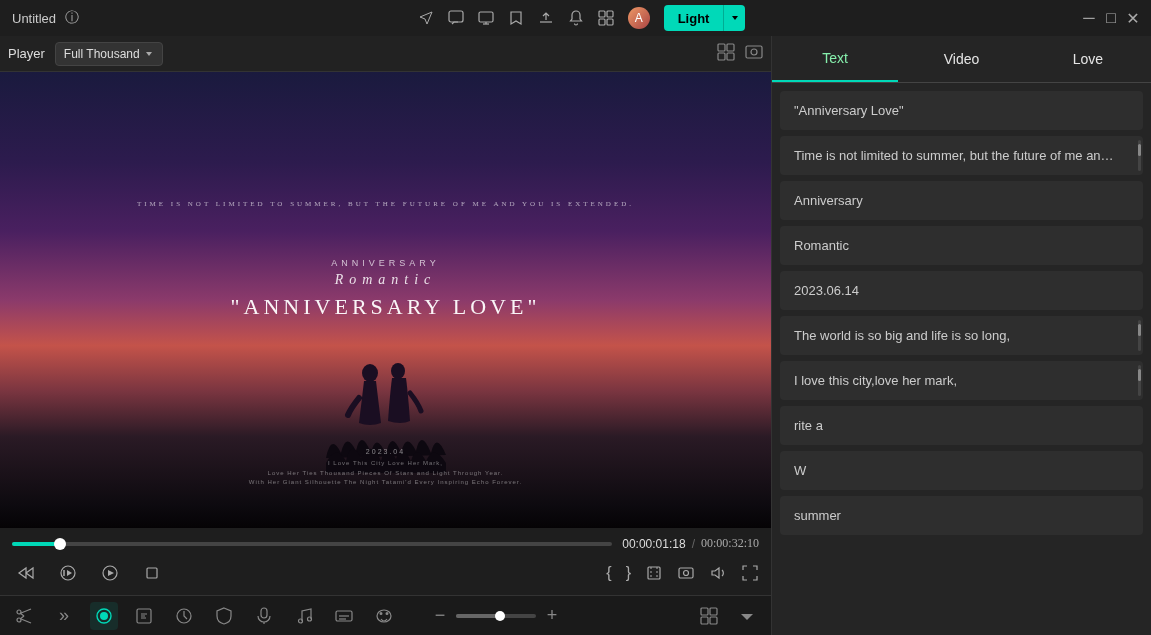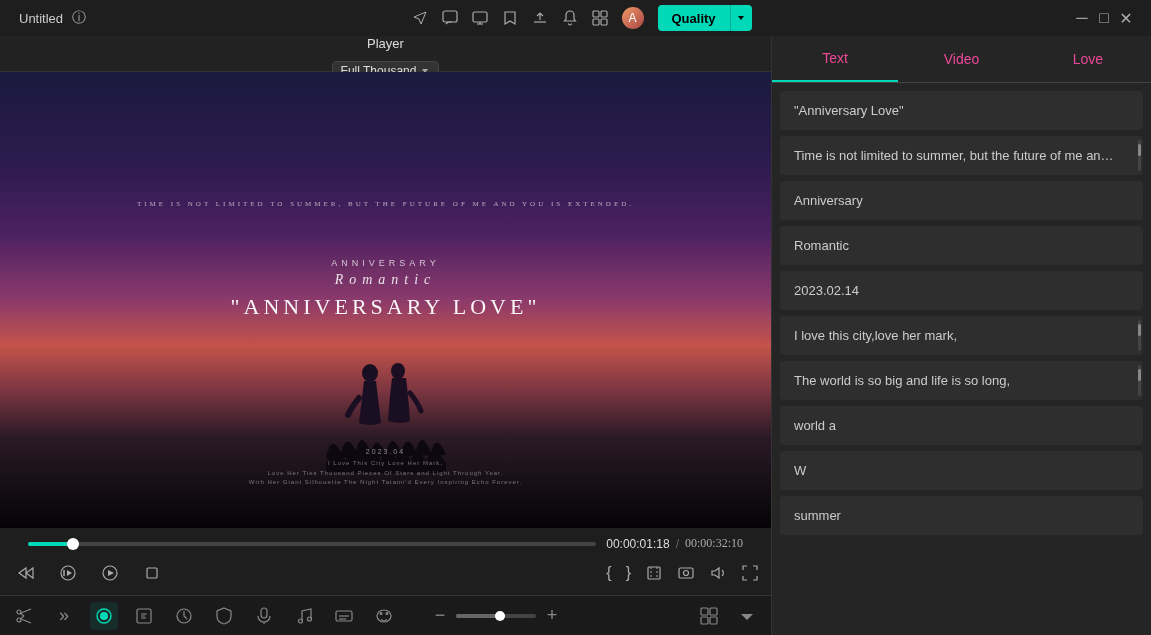--- a/index.html
+++ b/index.html
@@ -14,21 +14,21 @@
       flex-direction: column;
     }
 
     
     .title-bar {
       height: 36px;
       background: #1e1e1e;
       display: flex;
       align-items: center;
       justify-content: space-between;
-      padding: 0 19px;
+      padding: 0 12px;
       flex-shrink: 0;
     }
     .title-bar-left {
       display: flex;
       align-items: center;
       gap: 8px;
     }
     .title-text {
       font-size: 13px;
       color: #ccc;
@@ -110,21 +110,20 @@
     
     .player-bar {
       height: 36px;
       background: #222;
       display: flex;
       align-items: center;
       padding: 0 8px;
       gap: 10px;
       flex-shrink: 0;
       border-bottom: 1px solid #333;
-      flex-direction: column;
     }
     .player-label {
       font-size: 13px;
       color: #ddd;
     }
     .quality-select {
       background: #333;
       border: 1px solid #444;
       border-radius: 4px;
       color: #ddd;
@@ -232,21 +231,21 @@
       letter-spacing: 1px;
       line-height: 1.6;
     }
 
     
     .timeline-area {
       flex-shrink: 0;
       background: #1e1e1e;
     }
     .progress-bar-container {
-      padding: 8px 28px 4px;
+      padding: 8px 12px 4px;
       display: flex;
       align-items: center;
       gap: 10px;
     }
     .progress-track {
       flex: 1;
       height: 4px;
       background: #444;
       border-radius: 2px;
       position: relative;
@@ -395,27 +394,27 @@
       border-bottom: 1px solid #444;
       flex-shrink: 0;
     }
     .tab {
       flex: 1;
       height: 46px;
       display: flex;
       align-items: center;
       justify-content: center;
       font-size: 14px;
-      color: #ec4899;
+      color: #e5e5e5;
       cursor: pointer;
       border: none;
       background: transparent;
     }
     .tab.active {
-      color: #ec4899;
+      color: #86efac;
       border-bottom: 2px solid #00d9b8;
     }
 
     
     .text-list {
       flex: 1;
       overflow-y: auto;
       padding: 8px;
     }
     .text-list::-webkit-scrollbar { width: 4px; }
@@ -503,21 +502,21 @@
     <div class="title-bar-icon">
       <svg width="16" height="16" viewBox="0 0 16 16" fill="none">
           <rect x="1" y="1" width="6" height="6" rx="1" stroke="#aaa" stroke-width="1.2"></rect>
           <rect x="9" y="1" width="6" height="6" rx="1" stroke="#aaa" stroke-width="1.2"></rect>
           <rect x="1" y="9" width="6" height="6" rx="1" stroke="#aaa" stroke-width="1.2"></rect>
           <rect x="9" y="9" width="6" height="6" rx="1" stroke="#aaa" stroke-width="1.2"></rect>
         </svg>
     </div>
     <div class="title-bar-icon" style="width:22px;height:22px;border-radius:50%;background:linear-gradient(135deg,#e96,#a44);overflow:hidden;display:flex;align-items:center;justify-content:center;font-size:12px;color:#fff;">A</div>
     <div class="export-group">
-      <button class="export-btn">Quality</button>
+      <button class="export-btn">Light</button>
       <div class="export-dropdown">
         <svg width="10" height="10" viewBox="0 0 10 10" fill="#000">
             <path d="M2 3l3 4 3-4z"></path>
           </svg>
       </div>
     </div>
   </div>
   <div class="win-controls">
     <div class="win-btn">─</div>
     <div class="win-btn">□</div>
@@ -776,36 +775,36 @@
             <div style="width: 3px; height: 12px; background: rgb(136, 136, 136); border-radius: 2px; position: absolute; top: 4px;"></div>
           </div>
         </div>
         <div class="text-item" style="position: relative;">
           <div class="text-item-content">Anniversary</div>
         </div>
         <div class="text-item" style="position: relative;">
           <div class="text-item-content">Romantic</div>
         </div>
         <div class="text-item" style="position: relative;">
-          <div class="text-item-content">2023.02.14</div>
+          <div class="text-item-content">2023.06.14</div>
+        </div>
+        <div class="text-item has-scroll" style="position: relative;">
+          <div class="text-item-content">The world is so big and life is so long,</div>
+          <div class="right-scrollbar">
+            <div style="width: 3px; height: 12px; background: rgb(136, 136, 136); border-radius: 2px; position: absolute; top: 4px;"></div>
+          </div>
         </div>
         <div class="text-item has-scroll" style="position: relative;">
           <div class="text-item-content">I love this city,love her mark,</div>
           <div class="right-scrollbar">
             <div style="width: 3px; height: 12px; background: rgb(136, 136, 136); border-radius: 2px; position: absolute; top: 4px;"></div>
           </div>
         </div>
-        <div class="text-item has-scroll" style="position: relative;">
-          <div class="text-item-content">The world is so big and life is so long,</div>
-          <div class="right-scrollbar">
-            <div style="width: 3px; height: 12px; background: rgb(136, 136, 136); border-radius: 2px; position: absolute; top: 4px;"></div>
-          </div>
-        </div>
         <div class="text-item" style="position: relative;">
-          <div class="text-item-content">world a</div>
+          <div class="text-item-content">rite a</div>
         </div>
         <div class="text-item" style="position: relative;">
           <div class="text-item-content">W</div>
         </div>
         <div class="text-item" style="position: relative;">
           <div class="text-item-content">summer</div>
         </div>
       </div>
   </div>
 

